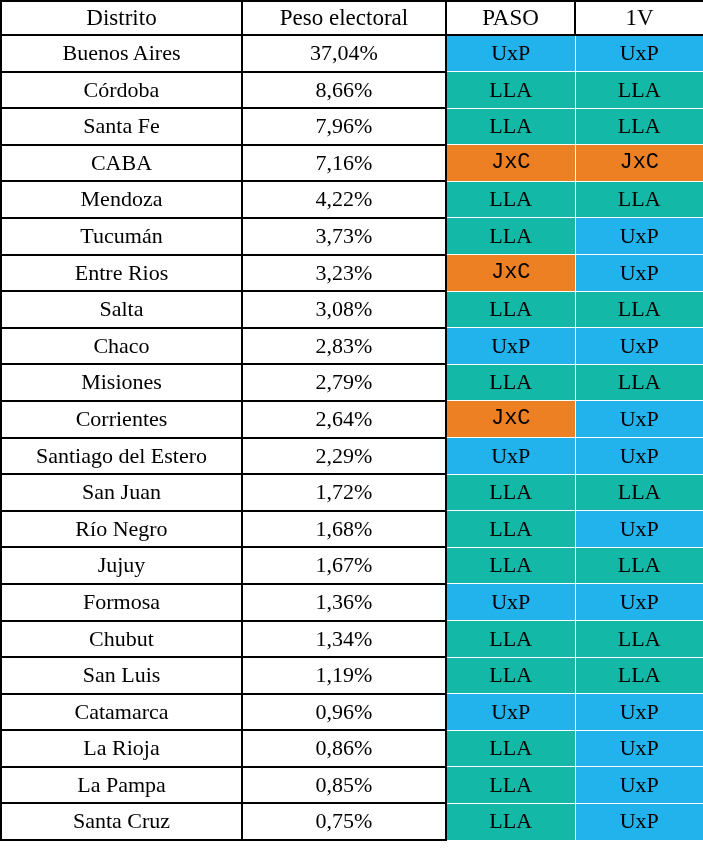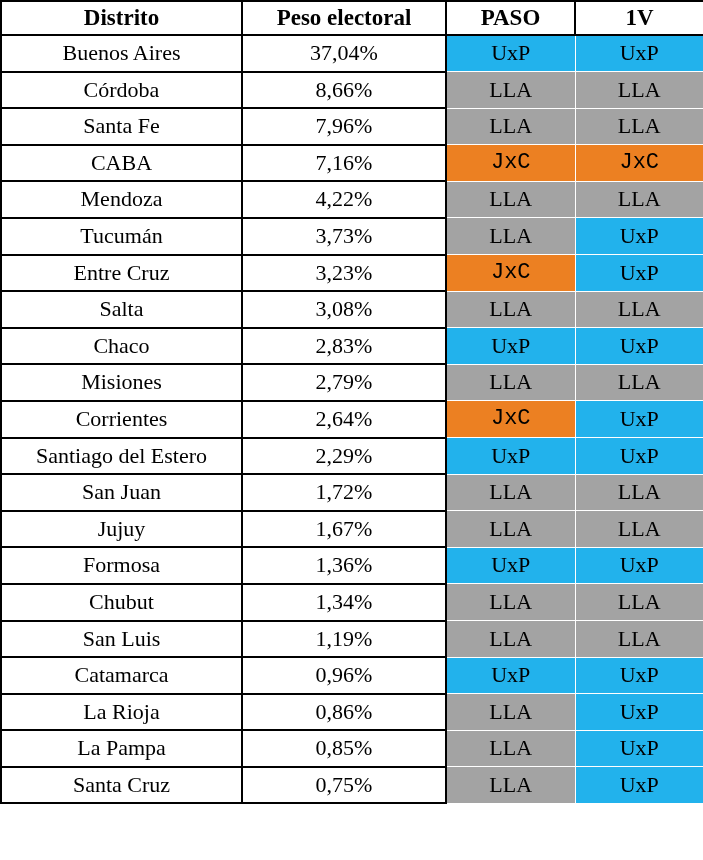--- a/index.html
+++ b/index.html
@@ -25,21 +25,21 @@
     vertical-align: middle;
     padding: 0;
     height: 34.6px;
     line-height: 34.6px;
     font-size: 22px;
     color: #000000;
     overflow: hidden;
     white-space: nowrap;
   }
   table.result-table thead th {
-    font-weight: bold;
+    font-weight: normal;
     font-size: 23px;
     height: 32px;
     line-height: 32px;
   }
   col.c-distrito { width: 241px; }
   col.c-peso     { width: 204px; }
   col.c-paso     { width: 129px; }
   col.c-uv       { width: 129px; }
 
   td.dist  { font-size: 23px; }
@@ -52,21 +52,21 @@
     border-right: none;
     border-top: none;
     border-bottom: none;
   }
   
   table.result-table tbody td.party {
     border: 1px solid transparent;
     margin-left: 42px;
   }
   .p-UxP { background: #22b2ec; color: #1a1a1a; }
-  .p-LLA { background: #a3a3a3; color: #2b2030; }
+  .p-LLA { background: #14b8a6; color: #2b2030; }
   .p-JxC { background: #ec8022; color: #1a1a1a; font-family: Liberation Mono, monospace; }
 
   .frame-left { border-left: 2px solid #000000 !important; }
   .frame-right { border-right: 2px solid #000000 !important; }
 </style>
 </head>
 <body>
 
 <table class="result-table">
   <colgroup>
@@ -114,21 +114,21 @@
         <td class="party p-LLA frame-left">LLA</td>
         <td class="party p-LLA frame-right">LLA</td>
       </tr>
       <tr>
         <td class="dist">Tucumán</td>
         <td class="peso">3,73%</td>
         <td class="party p-LLA frame-left">LLA</td>
         <td class="party p-UxP frame-right">UxP</td>
       </tr>
       <tr>
-        <td class="dist">Entre Cruz</td>
+        <td class="dist">Entre Rios</td>
         <td class="peso">3,23%</td>
         <td class="party p-JxC frame-left">JxC</td>
         <td class="party p-UxP frame-right">UxP</td>
       </tr>
       <tr>
         <td class="dist">Salta</td>
         <td class="peso">3,08%</td>
         <td class="party p-LLA frame-left">LLA</td>
         <td class="party p-LLA frame-right">LLA</td>
       </tr>
@@ -156,20 +156,26 @@
         <td class="party p-UxP frame-left">UxP</td>
         <td class="party p-UxP frame-right">UxP</td>
       </tr>
       <tr>
         <td class="dist">San Juan</td>
         <td class="peso">1,72%</td>
         <td class="party p-LLA frame-left">LLA</td>
         <td class="party p-LLA frame-right">LLA</td>
       </tr>
       <tr>
+        <td class="dist">Río Negro</td>
+        <td class="peso">1,68%</td>
+        <td class="party p-LLA frame-left">LLA</td>
+        <td class="party p-UxP frame-right">UxP</td>
+      </tr>
+      <tr>
         <td class="dist">Jujuy</td>
         <td class="peso">1,67%</td>
         <td class="party p-LLA frame-left">LLA</td>
         <td class="party p-LLA frame-right">LLA</td>
       </tr>
       <tr>
         <td class="dist">Formosa</td>
         <td class="peso">1,36%</td>
         <td class="party p-UxP frame-left">UxP</td>
         <td class="party p-UxP frame-right">UxP</td>

